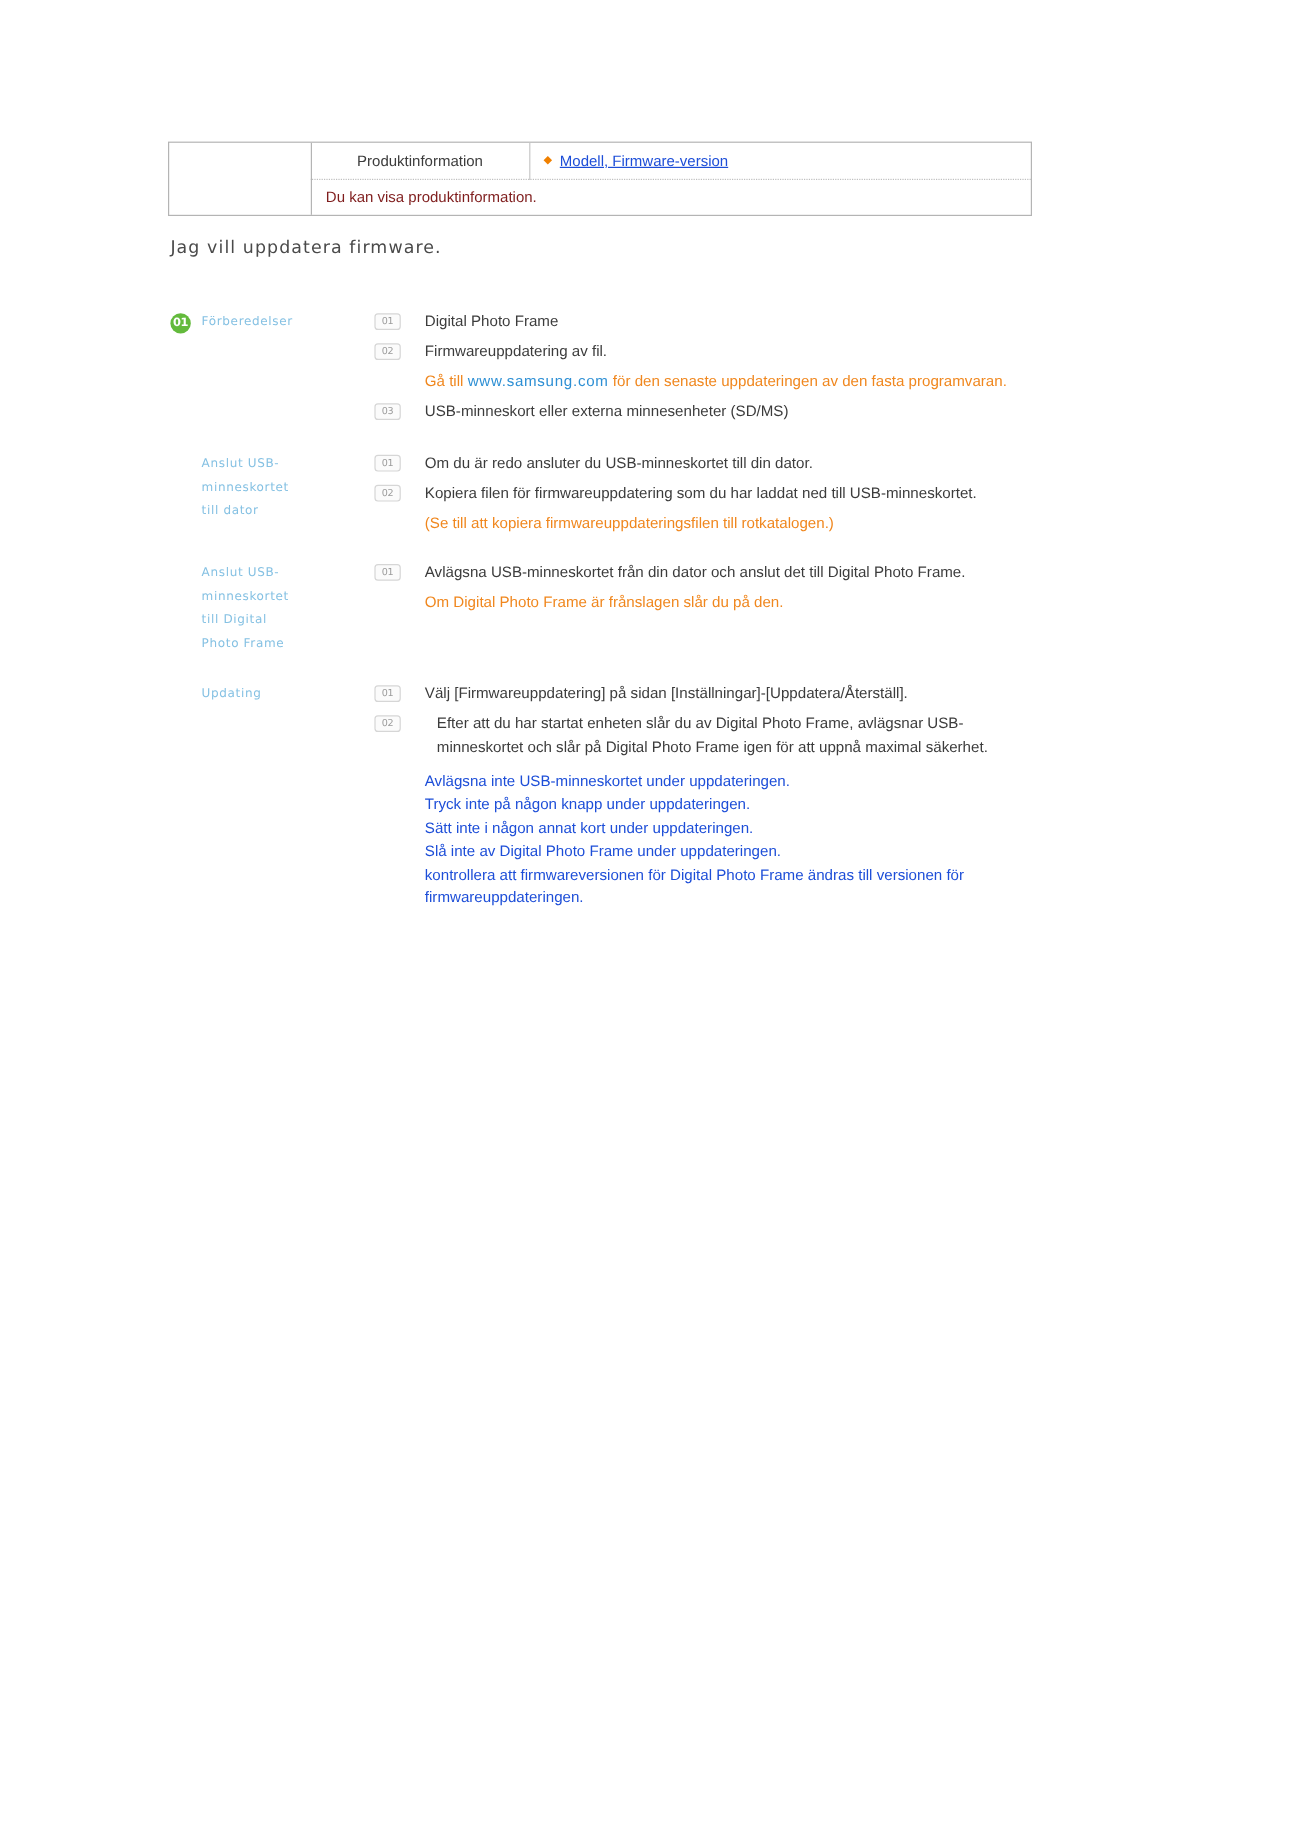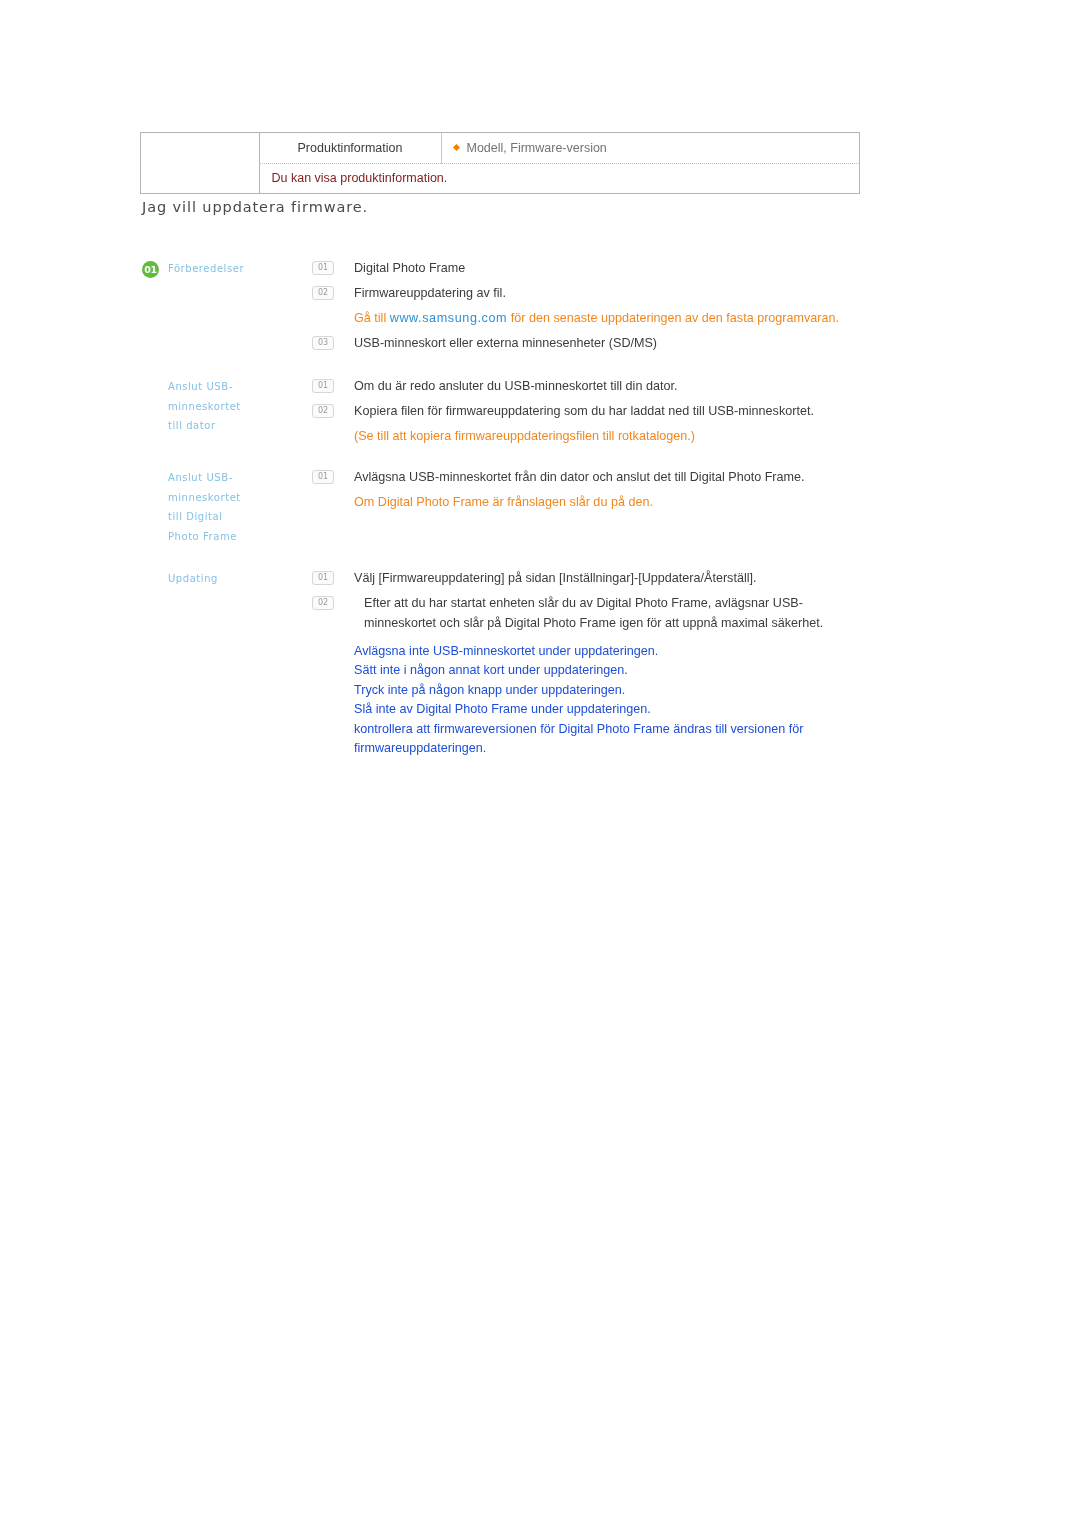--- a/index.html
+++ b/index.html
@@ -22,21 +22,21 @@
     left: 0; top: 0;
     width: 1080px;
     height: 1527px;
     background: #ffffff;
   }
 
   
   .info-table {
     position: absolute;
     left: 140px;
-    top: 132px;
+    top: 118px;
     width: 720px;
     border: 1px solid #b4b4b4;
     border-collapse: collapse;
   }
   .info-table table {
     width: 100%;
     border-collapse: collapse;
     table-layout: fixed;
   }
   .cell-blank {
@@ -70,22 +70,23 @@
     display: inline-block;
     width: 5px;
     height: 5px;
     background: #f08000;
     transform: rotate(45deg);
     margin-right: 8px;
     position: relative;
     top: -2px;
   }
   .value-link {
-    color: #737373;
+    color: #1d4ed8;
     font-size: 12.5px;
+    text-decoration: underline;
   }
 
   
   .page-heading {
     position: absolute;
     left: 142px;
     top: 199px;
     font-size: 14.5px;
     letter-spacing: 0.9px;
     color: #4a4a4a;
@@ -289,22 +290,22 @@
         <div class="step">
           <div class="step-num">01</div>
           <div class="step-text">Välj [Firmwareuppdatering] på sidan [Inställningar]-[Uppdatera/Återställ].</div>
         </div>
         <div class="step" style="margin-bottom:9px;">
           <div class="step-num">02</div>
           <div class="step-text" style="max-width:505px;margin-left:10px;">Efter att du har startat enheten slår du av Digital Photo Frame, avlägsnar USB-minneskortet och slår på Digital Photo Frame igen för att uppnå maximal säkerhet.</div>
         </div>
         <div class="note-block">
           <div>Avlägsna inte USB-minneskortet under uppdateringen.</div>
+          <div>Tryck inte på någon knapp under uppdateringen.</div>
           <div>Sätt inte i någon annat kort under uppdateringen.</div>
-          <div>Tryck inte på någon knapp under uppdateringen.</div>
           <div>Slå inte av Digital Photo Frame under uppdateringen.</div>
           <div>kontrollera att firmwareversionen för Digital Photo Frame ändras till versionen för</div>
           <div>firmwareuppdateringen.</div>
         </div>
       </div>
     </div>
   </div>
 
 </div>
 

